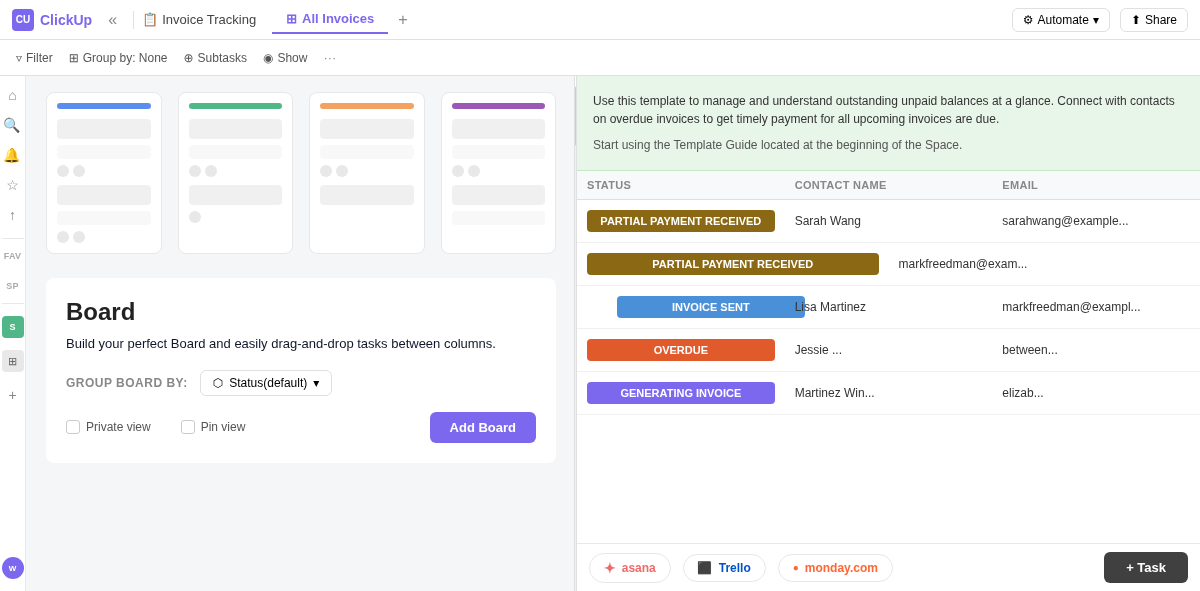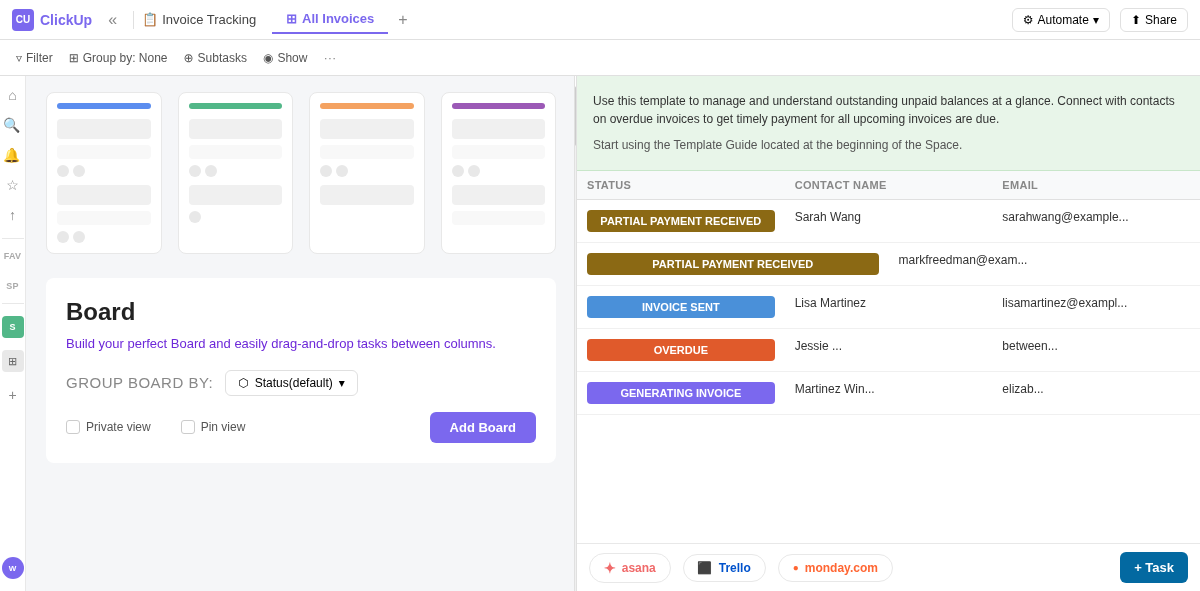--- a/index.html
+++ b/index.html
@@ -57,64 +57,64 @@
     .col-header.yellow { background: #f4a261; }
     .col-header.purple { background: #9b59b6; }
     .col-card { height: 20px; background: #f0f0f0; border-radius: 4px; margin-bottom: 6px; }
     .col-card-sm { height: 14px; background: #f8f8f8; border-radius: 4px; margin-bottom: 6px; }
     .col-icon-row { display: flex; gap: 4px; margin-top: 4px; }
     .col-icon-dot { width: 12px; height: 12px; background: #e8e8e8; border-radius: 50%; }
 
     
     .board-info { background: #fff; border-radius: 8px; padding: 20px; }
     .board-info h2 { font-size: 24px; font-weight: 700; margin-bottom: 8px; color: #222; }
-    .board-info p { font-size: 13px; color: #6d28d9; line-height: 1.5; }
+    .board-info p { font-size: 13px; color: #0f172a; line-height: 1.5; }
     .board-group-by { display: flex; align-items: center; gap: 12px; margin-top: 16px; }
-    .group-label { font-size: 15px; font-weight: 400; color: #888; text-transform: uppercase; letter-spacing: 0.5px; }
+    .group-label { font-size: 12px; font-weight: 700; color: #888; text-transform: uppercase; letter-spacing: 0.5px; }
     .group-select { border: 1px solid #e0e0e0; border-radius: 6px; padding: 5px 12px; font-size: 12px; background: #fff; cursor: pointer; display: flex; align-items: center; gap: 6px; }
     .board-options { display: flex; gap: 30px; margin-top: 16px; }
     .option-item { display: flex; align-items: center; gap: 6px; font-size: 12px; color: #555; }
     .checkbox { width: 14px; height: 14px; border: 1px solid #ccc; border-radius: 3px; }
     .btn-add-board { margin-left: auto; background: #7b68ee; color: #fff; border: none; border-radius: 6px; padding: 8px 20px; font-size: 13px; font-weight: 600; cursor: pointer; }
 
     
     .right-panel {
       width: 624px; background: #fff; border-left: 1px solid #e0e0e0; overflow: hidden;
       display: flex; flex-direction: column;
     }
     .right-description { background: #e8f5e9; padding: 16px; font-size: 12px; color: #333; line-height: 1.5; border-bottom: 1px solid #c8e6c9; }
     .right-table { flex: 1; overflow: hidden; }
     .table-header-row { display: flex; background: #f8f9fa; border-bottom: 1px solid #e0e0e0; padding: 8px 0; }
     .th { flex: 1; font-size: 11px; font-weight: 600; color: #888; padding: 0 10px; text-transform: uppercase; letter-spacing: 0.3px; }
     .table-data-rows { overflow: auto; }
-    .table-row { display: flex; border-bottom: 1px solid #f0f0f0; align-items: flex-start; }
+    .table-row { display: flex; border-bottom: 1px solid #f0f0f0; align-items: center; }
     .td { flex: 1; padding: 10px 10px; font-size: 12px; color: #333; }
     .status-badge { display: inline-block; padding: 5px 8px; border-radius: 4px; font-size: 11px; font-weight: 700; color: #fff; text-align: center; width: 100%; text-transform: uppercase; }
     .status-partial { background: #8b6914; }
-    .status-invoice-sent { background: #4a90d9; }
+    .status-invoice-sent { background: #4a90d9; margin-left: 30px; }
     .status-overdue { background: #e05a2b; }
     .status-generating { background: #7b68ee; }
 
     
     .overlay-dropdown {
       position: absolute; top: 0; left: 548px; width: 200px; height: 100%;
       background: #fff; border-left: 1px solid #e0e0e0; border-right: 1px solid #e0e0e0;
       z-index: 100; overflow: hidden; display: flex; flex-direction: column;
     }
     .dropdown-search { padding: 10px 12px; border-bottom: 1px solid #f0f0f0; }
     .dropdown-search input { width: 100%; border: none; outline: none; font-size: 13px; color: #333; background: transparent; }
     .dropdown-search input::placeholder { color: #aaa; }
     .dropdown-scroll { flex: 1; overflow-y: auto; }
     .scrollbar-track { width: 4px; height: 100%; background: #f0f0f0; }
     .scrollbar-thumb { width: 4px; height: 60px; background: #ccc; border-radius: 2px; position: absolute; top: 10px; }
     .brand-badge { display: flex; align-items: center; gap: 6px; border: 1px solid #e8e8e8; border-radius: 20px; padding: 6px 14px; font-size: 12px; font-weight: 600; }
     .badge-asana { color: #f06a6a; }
     .badge-trello { color: #0052cc; }
     .badge-monday { color: #f63; }
-    .add-task-btn { margin-left: auto; background: #0369a1; color: #fff; border: none; border-radius: 6px; padding: 8px 14px; font-size: 13px; font-weight: 600; cursor: pointer; display: flex; align-items: center; gap: 5px; }
+    .add-task-btn { margin-left: auto; background: #404040; color: #fff; border: none; border-radius: 6px; padding: 8px 22px; font-size: 13px; font-weight: 600; cursor: pointer; display: flex; align-items: center; gap: 5px; }
   </style>
 </head>
 <body>
 
 <div class="top-nav">
   <div class="logo">
     <div class="logo-icon">CU</div>
     <span>ClickUp</span>
   </div>
   <div class="nav-collapse">«</div>
@@ -318,21 +318,21 @@
             <span class="status-badge status-partial">PARTIAL PAYMENT RECEIVED</span>
           </div>
           <div class="td">markfreedman@exam...</div>
         </div>
 
         <div class="table-row">
           <div class="td">
             <span class="status-badge status-invoice-sent">INVOICE SENT</span>
           </div>
           <div class="td">Lisa Martinez</div>
-          <div class="td">lisamartinez@exampl...</div>
+          <div class="td">markfreedman@exampl...</div>
         </div>
 
         <div class="table-row">
           <div class="td">
             <span class="status-badge status-overdue">OVERDUE</span>
           </div>
           <div class="td">Jessie ...</div>
           <div class="td">between...</div>
         </div>
 

